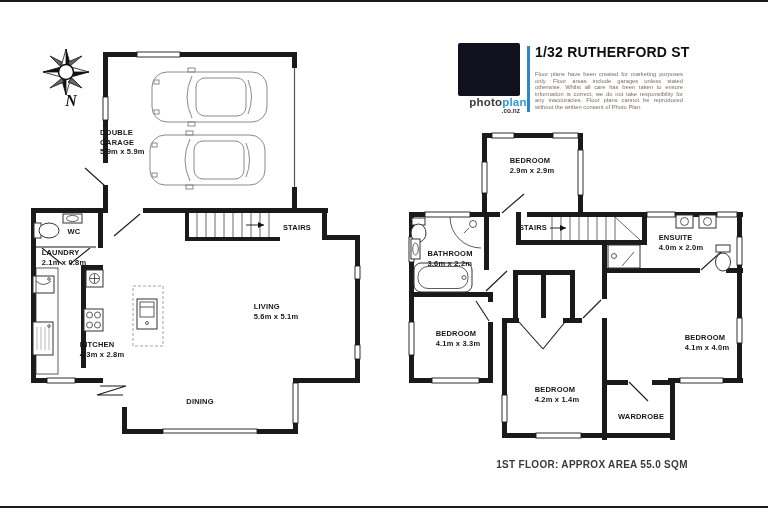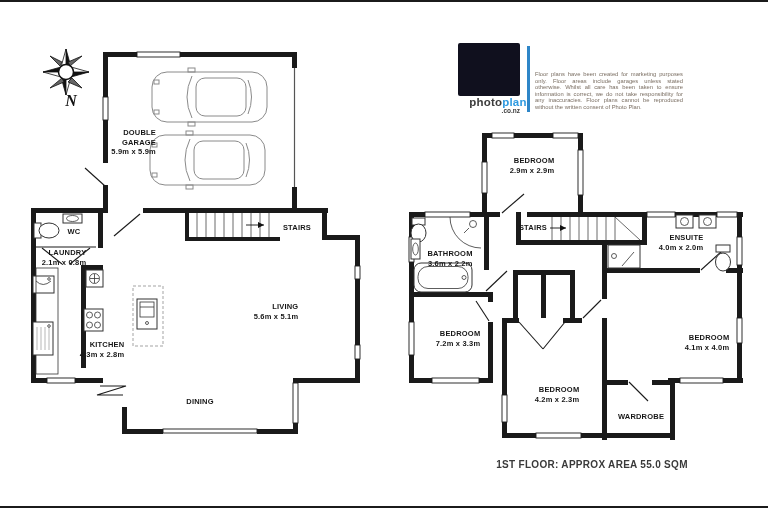--- a/index.html
+++ b/index.html
@@ -1,20 +1,20 @@
 <!DOCTYPE html>
 <html><head>
 <meta charset="utf-8">
 <style>
   html,body{margin:0;padding:0;background:#fff;}
   #stage{position:relative;width:768px;height:512px;background:#fff;overflow:hidden;
          font-family:"Liberation Sans",sans-serif;}
   .edge{position:absolute;left:0;width:768px;height:2px;background:#1b1b1b;}
   svg{position:absolute;left:0;top:0;}
-  .lbl{position:absolute;transform:translate(-50%,-50%);text-align:right;
+  .lbl{position:absolute;transform:translate(-50%,-50%);text-align:left;
        font:bold 7.5px/9.5px "Liberation Sans",sans-serif;color:#161616;letter-spacing:.2px;}
   .lbl span{display:block;white-space:nowrap;}
   .lbl .nm{white-space:normal;}
   .caption{position:absolute;transform:translate(-50%,-50%);white-space:nowrap;
            font:bold 10px "Liberation Sans",sans-serif;color:#3a3a3a;letter-spacing:.3px;}
   
   .logo-box{position:absolute;left:458px;top:43px;width:62px;height:53px;background:#10101e;
             border-radius:2px;}
   .brand{position:absolute;left:454px;top:96px;width:68px;text-align:center;
          font:bold 11.5px "Liberation Sans",sans-serif;color:#3c3c3c;letter-spacing:.2px;margin-left:10px;}
@@ -341,20 +341,21 @@
           <path d="M480,69 L480,77 L498,77 L498,69"></path>
         <rect x="486" y="70" width="6" height="7"></rect>
       </g>
     </g>
   </svg>
 
   <div class="logo-box"></div>
   <div class="brand"><span>photo</span><span class="plan">plan</span></div>
   <div class="brand-suffix">.co.nz</div>
   <div class="divider"></div>
+  <div class="title">1/32 RUTHERFORD ST</div>
   <div class="disclaimer">Floor plans have been created for marketing purposes only. Floor areas include garages unless stated otherwise. Whilst all care has been taken to ensure information is correct, we do not take responsibility for any inaccuracies. Floor plans cannot be reproduced without the written consent of Photo Plan.</div>
   <div class="north">N</div>
 
   <div class="lbl" style="left:128px;top:142px;width:56px">
     <span class="nm">DOUBLE GARAGE</span>
     <span>5.9m x 5.9m</span>
   </div>
   <div class="lbl" style="left:74px;top:232px">
     <span>WC</span>
   </div>
@@ -387,25 +388,25 @@
   <div class="lbl" style="left:450px;top:258px">
     <span>BATHROOM</span>
     <span>3.6m x 2.2m</span>
   </div>
   <div class="lbl" style="left:681px;top:242px">
     <span>ENSUITE</span>
     <span>4.0m x 2.0m</span>
   </div>
   <div class="lbl" style="left:458px;top:338px">
     <span>BEDROOM</span>
-    <span>7.2m x 3.3m</span>
+    <span>4.1m x 3.3m</span>
   </div>
   <div class="lbl" style="left:557px;top:394px">
     <span>BEDROOM</span>
-    <span>4.2m x 2.3m</span>
+    <span>4.2m x 1.4m</span>
   </div>
   <div class="lbl" style="left:707px;top:342px">
     <span>BEDROOM</span>
     <span>4.1m x 4.0m</span>
   </div>
   <div class="lbl" style="left:641px;top:417px">
     <span>WARDROBE</span>
   </div>
   <div class="caption" style="left:592px;top:464px">1ST FLOOR: APPROX AREA 55.0 SQM</div>
 </div>

